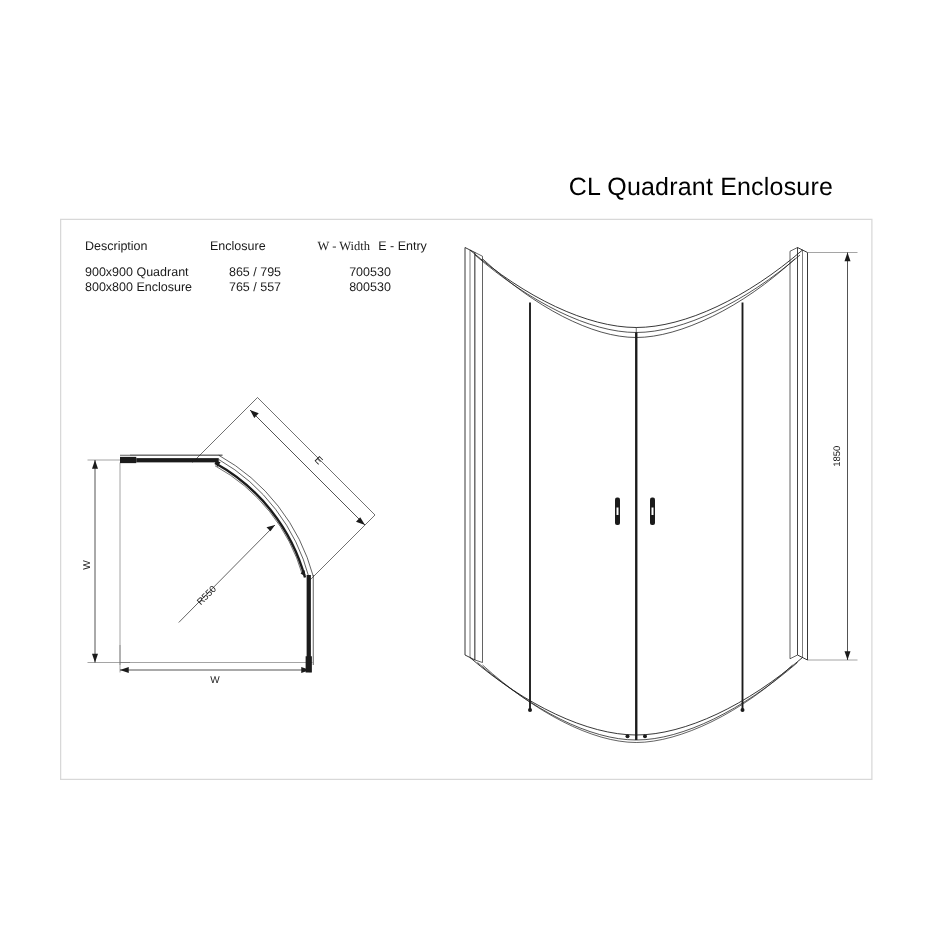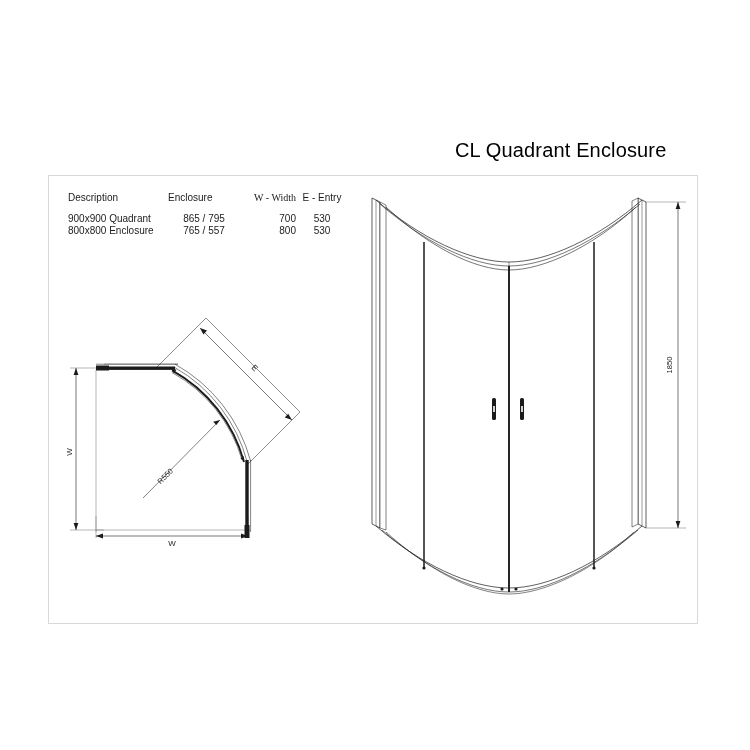--- a/index.html
+++ b/index.html
@@ -69,21 +69,21 @@
   }
   .spec-table .col-desc { width: 100px; text-align: left; }
   .spec-table .col-adj  { width: 72px; }
   .spec-table .col-w    { width: 56px; }
   .spec-table .col-e    { width: 52px; }
   .spec-table th.col-adj { text-align: left; padding-left: 0; }
   .spec-table td.col-adj { text-align: center; }
   .spec-table th.col-w { text-align: right; font-family: Liberation Serif, serif; }
   .spec-table td.col-w { text-align: right; }
   .spec-table th.col-e { text-align: center; }
-  .spec-table td.col-e { text-align: center; }
+  .spec-table td.col-e { text-align: left; }
 
   
   .view-svg {
     position: absolute;
     overflow: visible;
   }
   #plan-view  { left: 48px;  top: 320px; }
   #iso-view   { left: 350px; top: 180px; }
 
   .lbl {

